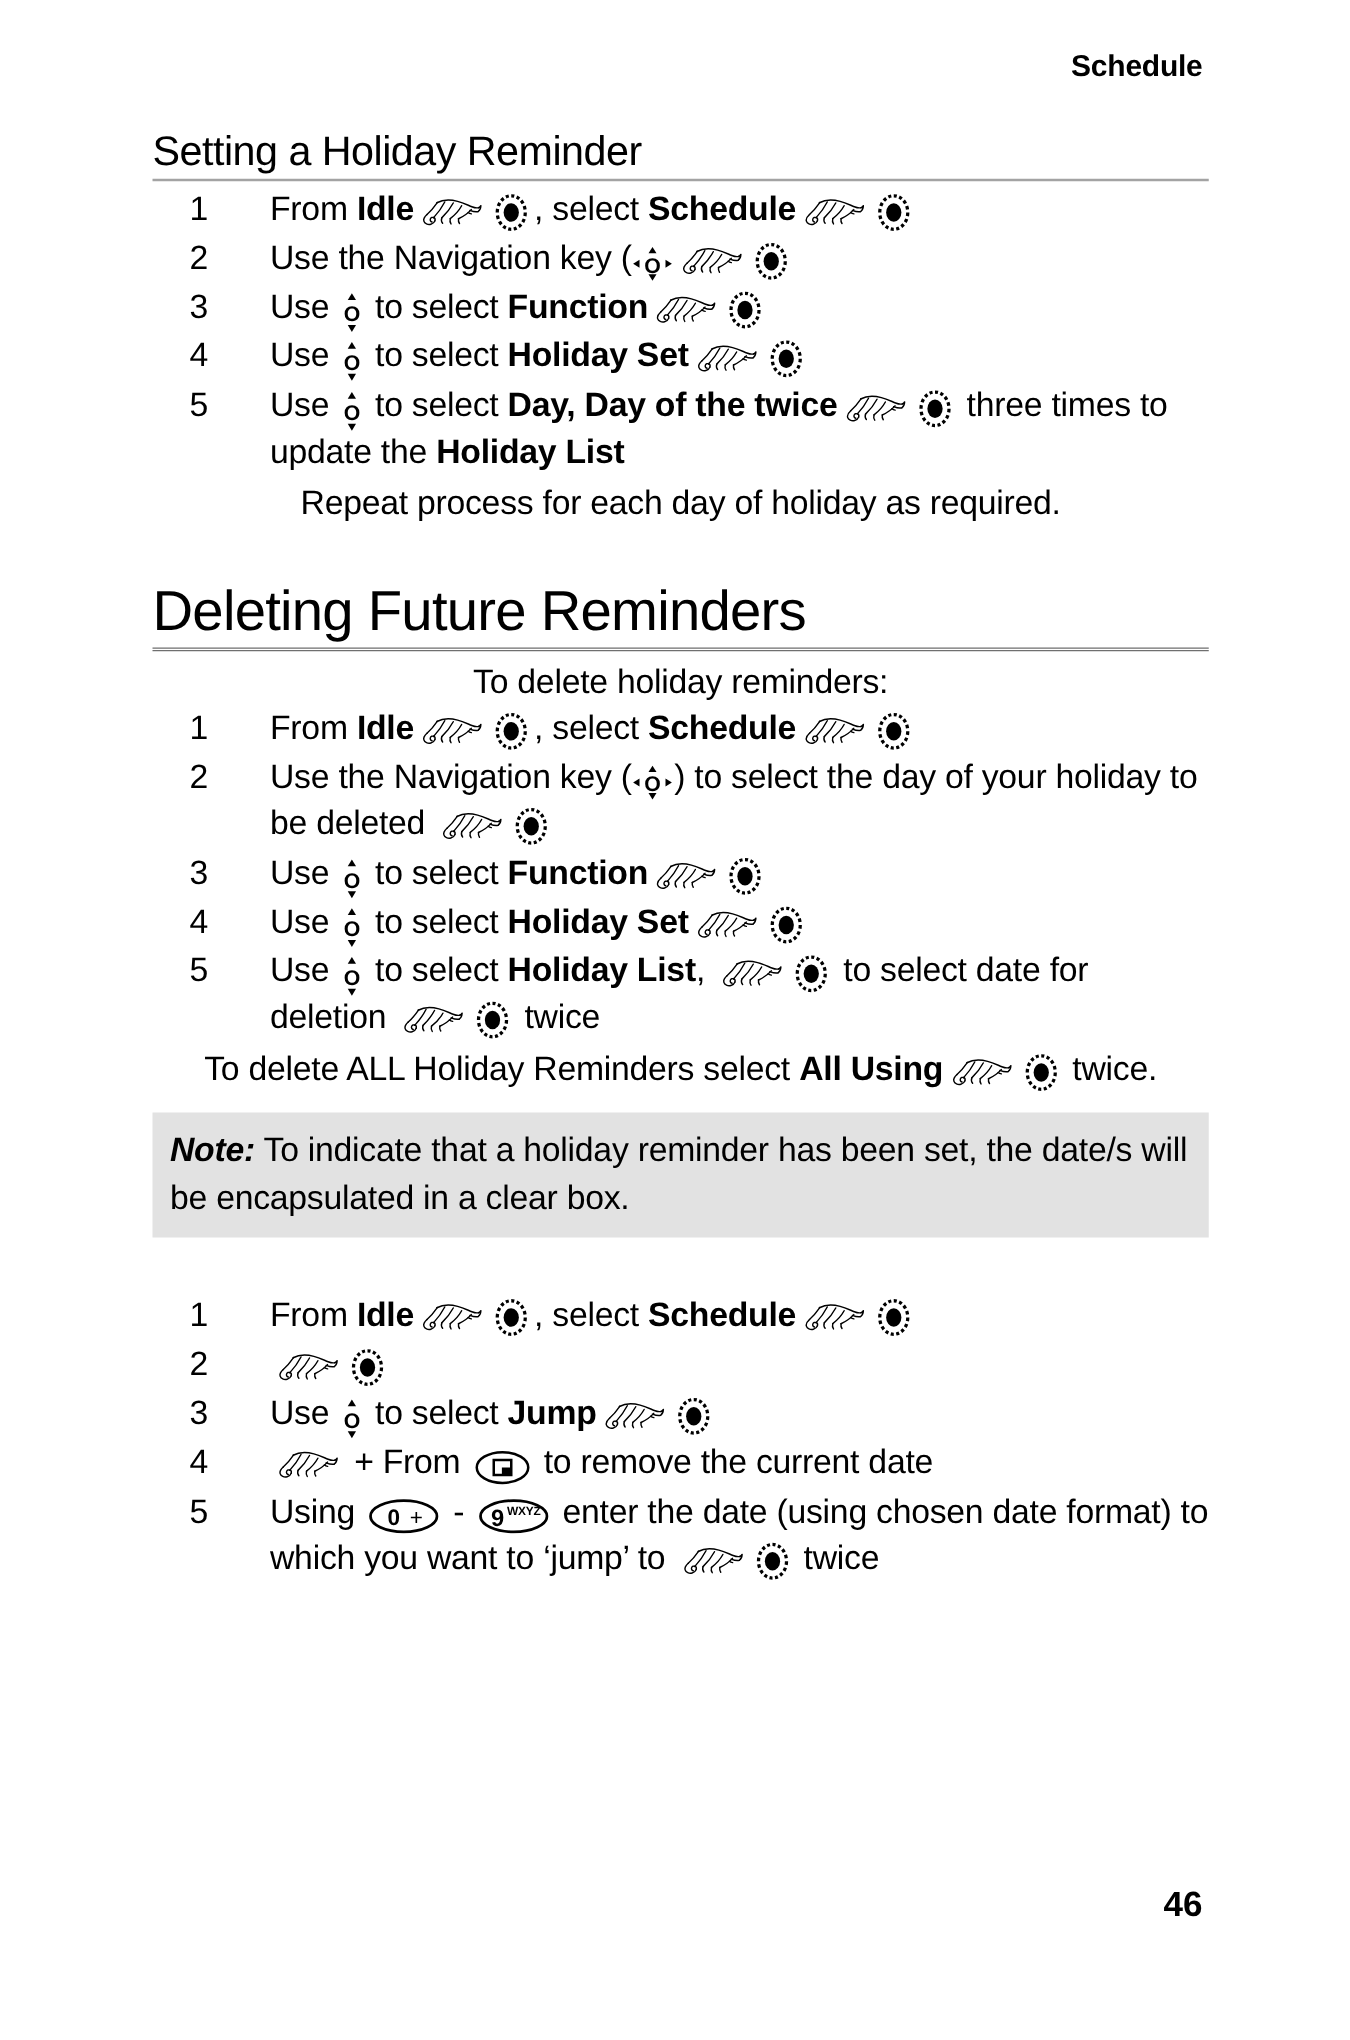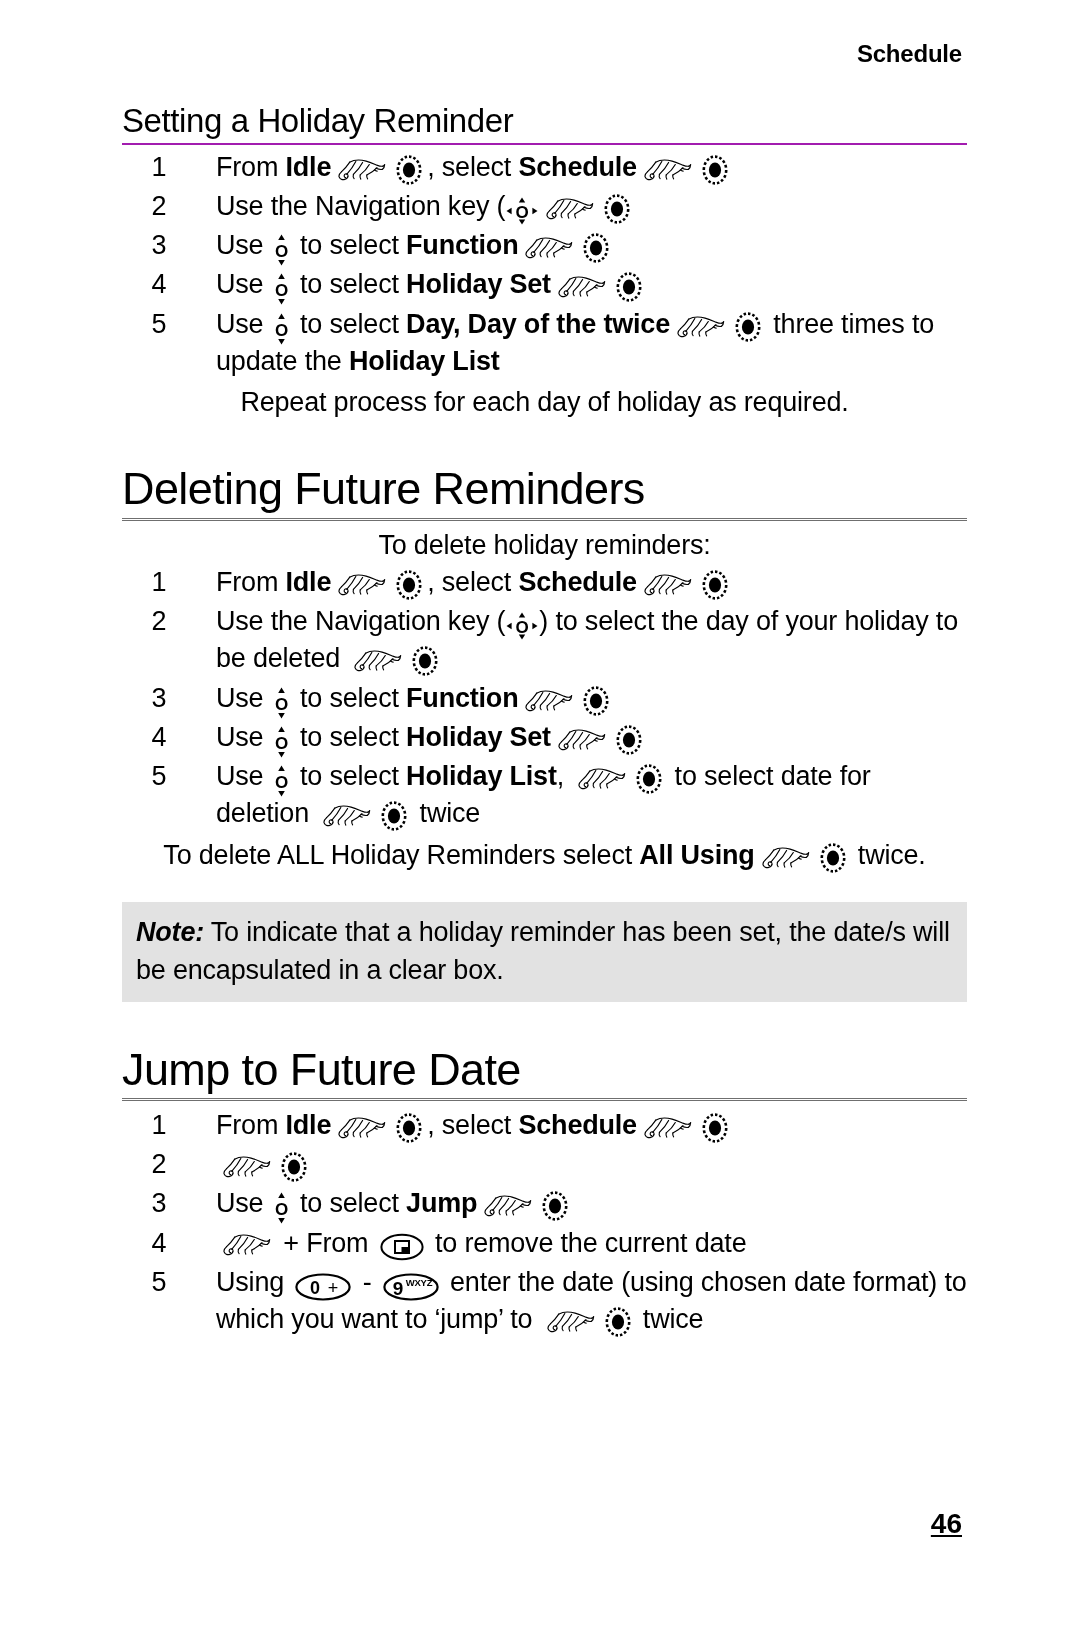--- a/index.html
+++ b/index.html
@@ -43,21 +43,21 @@
   }
 
   
   h2.sub-head {
     font-size: 33px;
     font-weight: normal;
     margin: 0 0 4px 0;
     padding: 0 0 4px 0;
     letter-spacing: -0.4px;
     line-height: 1.05;
-    border-bottom: 2px solid #a21caf;
+    border-bottom: 2px solid #a3a3a3;
     width: 100%;
   }
   h1.main-head {
     font-size: 45px;
     font-weight: normal;
     margin: 0 0 6px 0;
     padding: 0 0 5px 0;
     letter-spacing: -0.6px;
     line-height: 1.05;
     border-bottom: 3px double #6f6f6f;
@@ -94,21 +94,21 @@
     text-align: center;
   }
   .strong { font-weight: bold; }
 
   
   .note-box {
     background: #e2e2e2;
     font-size: 27px;
     line-height: 1.42;
     padding: 11px 14px 12px 14px;
-    margin: 28px 0 0 0;
+    margin: 16px 0 0 0;
     box-sizing: border-box;
     width: 845px;
     letter-spacing: -0.2px;
   }
   .note-box .note-label {
     font-weight: bold;
     font-style: italic;
   }
 
   
@@ -175,21 +175,20 @@
   .ic-key-nine { width: 56px; }
   .ic-key-nine svg { width: 56px; }
 
   
   .page-number {
     position: absolute;
     right: 118px;
     bottom: 92px;
     font-size: 28px;
     font-weight: bold;
-    text-decoration: underline;
   }
 </style>
 </head>
 <body>
 
 <div class="page">
 
   <div class="running-header">Schedule</div>
 
   <div class="content">
@@ -777,21 +776,20 @@
                 <path d="M3.65 21.13 A11.2 13.4 0 0 1 2.97 18.36"></path>
                 <path d="M2.80 16.00 A11.2 13.4 0 0 1 3.06 13.13"></path>
                 <path d="M3.65 10.87 A11.2 13.4 0 0 1 4.81 8.34"></path>
                 <path d="M6.08 6.52 A11.2 13.4 0 0 1 7.96 4.71"></path>
                 <path d="M9.71 3.62 A11.2 13.4 0 0 1 12.03 2.81"></path>
               </g>
               <ellipse cx="14" cy="16" rx="6.1" ry="7.4" fill="#000"></ellipse>
             </svg></span><span> twice.</span></p>
         <div class="note-box"><span class="note-label">Note:</span><span> To indicate that a holiday reminder has been set, the date/s will be encapsulated in a clear box.</span></div>
         <div class="gap-lg"></div>
-        <h1 class="main-head">Jump to Future Date</h1>
         <ol class="steps">
           <li class="step"><span class="num">1</span><span><span>From </span><span class="strong">Idle</span><span class="icon ic-hand" aria-label="pointing hand" title="pointing hand"><svg viewBox="0 0 48 26" xmlns="http://www.w3.org/2000/svg">
                   <g fill="none" stroke="#000" stroke-width="1.15" stroke-linecap="round" stroke-linejoin="round">
                     <path d="M11.5 4.2c4.4-2.4 10.8-2.6 16.6-1.1 4.6 1.2 8.3 3.1 11.4 4.3 2.3.9 4.1 1.1 5.5.7"></path>
                     <path d="M44.8 8.2c.9-.3 1.6-.9 1.9-1.7-.1 2.2-.9 3.8-2.2 4.7"></path>
                     <path d="M44.5 11.3c-2 .5-4.3-.1-6.6-1"></path>
                     <path d="M39 9.7c-2.3 2.6-6.1 5.4-10.2 7.3"></path>
                     <path d="M31.3 6.6c-1.9 3.5-5.2 7.3-9.1 10.3"></path>
                     <path d="M24.6 4.4c-2 3.8-5.4 8.3-9.2 11.9"></path>
                     <path d="M17.8 3.6c-2 3.9-5.3 8.6-8.9 12.5"></path>

